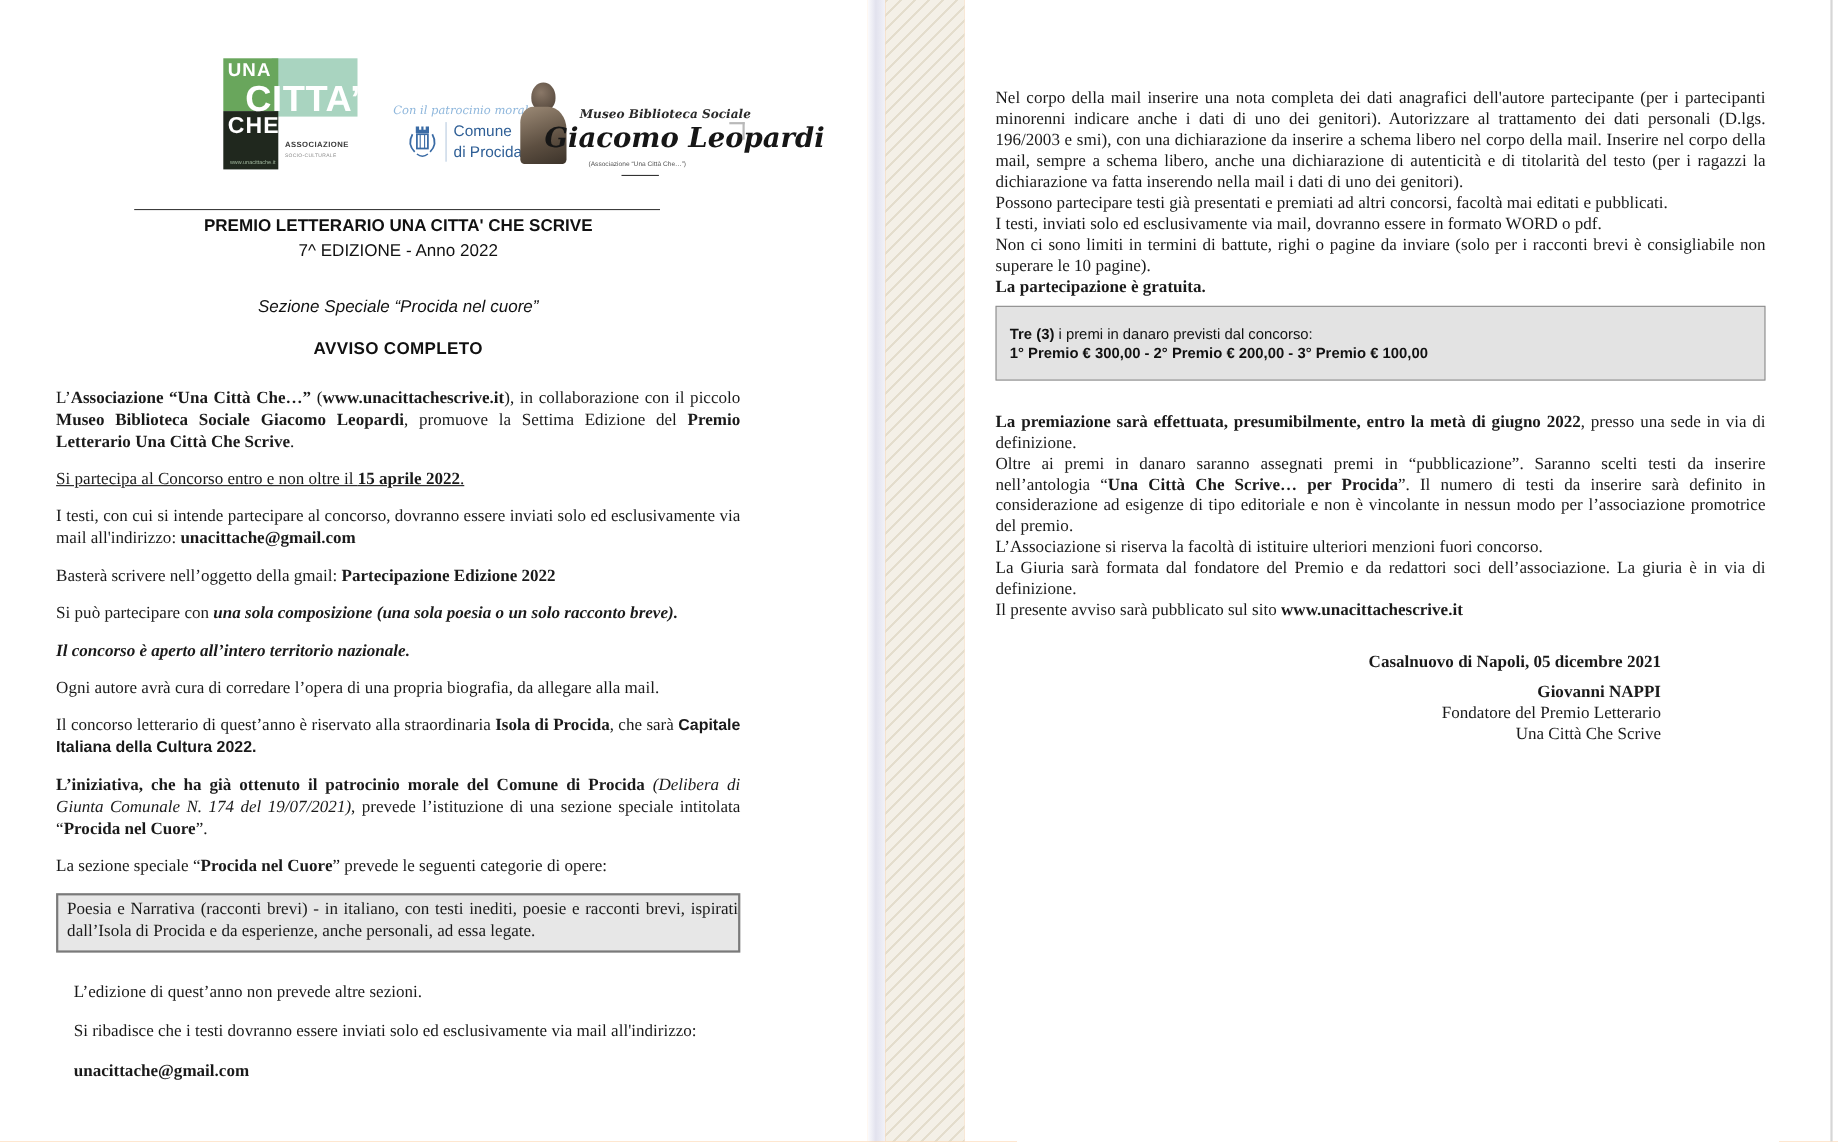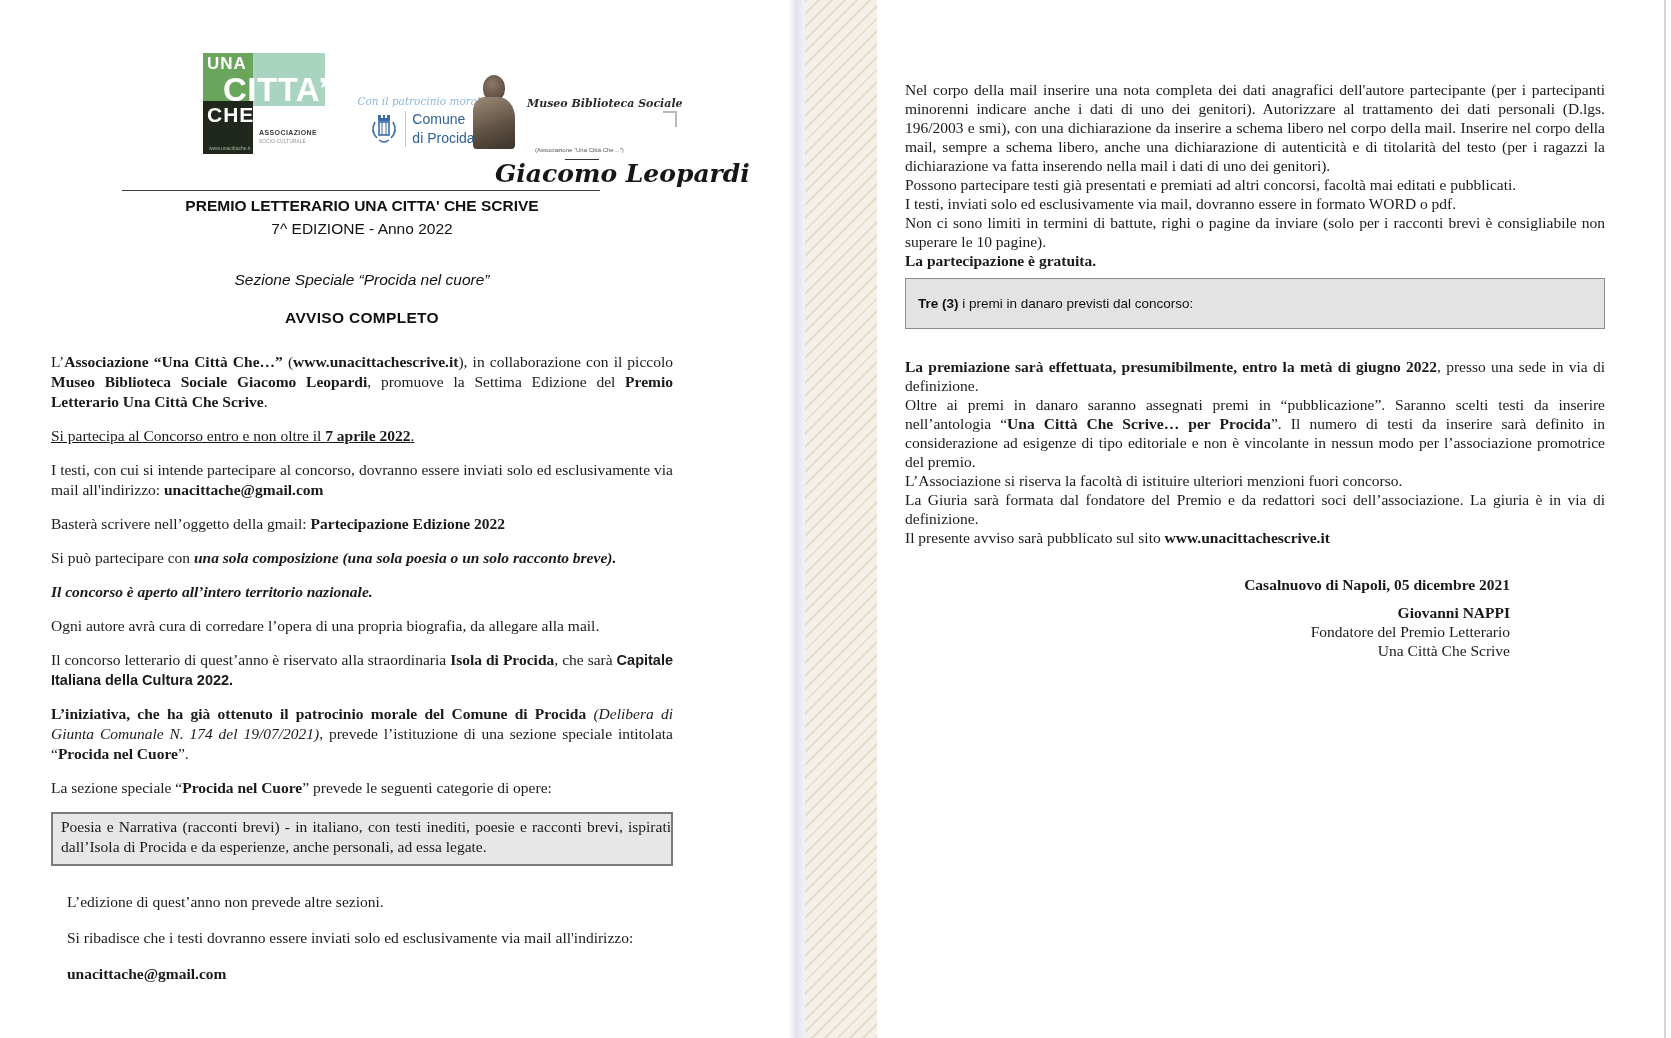--- a/index.html
+++ b/index.html
@@ -57,21 +57,21 @@
   .bust{position:absolute;left:18px;top:0;width:42px;height:74px;}
   .bust-head{position:absolute;left:10px;top:0;width:22px;height:26px;
              background:radial-gradient(circle at 40% 35%,#8a7868,#4a3e33);
              border-radius:50% 50% 45% 45%;}
   .bust-body{position:absolute;left:0;top:22px;width:42px;height:52px;
              background:linear-gradient(160deg,#9c8a76,#5d4f41 60%,#3c332a);
              border-radius:28% 40% 8% 8%;}
   .museo{position:absolute;left:72px;top:22px;font-family:"DejaVu Serif",serif;
          font-style:italic;font-weight:600;font-size:11px;color:#2a2a2a;white-space:nowrap;}
   .gl-name{position:absolute;left:40px;top:36px;font-family:"DejaVu Serif",serif;
-           font-style:italic;font-weight:600;font-size:25px;color:#161616;white-space:nowrap;margin-top:48px;}
+           font-style:italic;font-weight:600;font-size:25px;color:#161616;white-space:nowrap;}
   .gl-sub{position:absolute;left:80px;top:72px;font-family:"Liberation Sans",sans-serif;
           font-size:6px;color:#555;}
   .gl-line{position:absolute;left:110px;top:84px;width:34px;border-top:1.5px solid #333;}
   .corner-mark{position:absolute;left:208px;top:36px;width:12px;height:14px;
                border-top:2px solid #b9b9b9;border-right:2px solid #b9b9b9;}
 
   .title-rule{margin-left:71px;width:478px;border-top:1px solid #3c3c3c;margin-bottom:3px;}
   .doc-title,.doc-edition,.doc-section,.doc-avviso{
       font-family:"Liberation Sans",sans-serif;font-size:15.5px;text-align:center;
       line-height:23px;color:#111;}
@@ -145,21 +145,21 @@
         </div>
       </div>
 
       <div class="title-rule"></div>
       <div class="doc-title b">PREMIO LETTERARIO UNA CITTA' CHE SCRIVE</div>
       <div class="doc-edition">7^ EDIZIONE - Anno 2022</div>
       <div class="doc-section i">Sezione Speciale “Procida nel cuore”</div>
       <div class="doc-avviso b">AVVISO COMPLETO</div>
 
       <p class="pl" style="margin-top:23px;"><span>L’</span><span class="b">Associazione “Una Città Che…”</span><span> (</span><span class="b">www.unacittachescrive.it</span><span>), in collaborazione con il piccolo </span><span class="b">Museo Biblioteca Sociale Giacomo Leopardi</span><span>, promuove la Settima Edizione del </span><span class="b">Premio Letterario Una Città Che Scrive</span><span>.</span></p>
-      <p class="pl"><span class="u">Si partecipa al Concorso entro e non oltre il </span><span class="u b">7 aprile 2022</span><span class="u">.</span></p>
+      <p class="pl"><span class="u">Si partecipa al Concorso entro e non oltre il </span><span class="u b">15 aprile 2022</span><span class="u">.</span></p>
       <p class="pl"><span>I testi, con cui si intende partecipare al concorso, dovranno essere inviati solo ed esclusivamente via mail all'indirizzo: </span><span class="b">unacittache@gmail.com</span></p>
       <p class="pl"><span>Basterà scrivere nell’oggetto della gmail: </span><span class="b">Partecipazione Edizione 2022</span></p>
       <p class="pl"><span>Si può partecipare con </span><span class="b i">una sola composizione (una sola poesia o un solo racconto breve).</span></p>
       <p class="pl"><span class="b i">Il concorso è aperto all’intero territorio nazionale.</span></p>
       <p class="pl"><span>Ogni autore avrà cura di corredare l’opera di una propria biografia, da allegare alla mail.</span></p>
       <p class="pl"><span>Il concorso letterario di quest’anno è riservato alla straordinaria </span><span class="b">Isola di Procida</span><span>, che sarà </span><span class="b sans">Capitale Italiana della Cultura 2022.</span></p>
       <p class="pl"><span class="b">L’iniziativa, che ha già ottenuto il patrocinio morale del Comune di Procida </span><span class="i">(Delibera di Giunta Comunale N. 174 del 19/07/2021)</span><span>, prevede l’istituzione di una sezione speciale intitolata “</span><span class="b">Procida nel Cuore</span><span>”.</span></p>
       <p class="pl"><span>La sezione speciale “</span><span class="b">Procida nel Cuore</span><span>” prevede le seguenti categorie di opere:</span></p>
       <div class="cat-box"><span>Poesia e Narrativa (racconti brevi) - in italiano, con testi inediti, poesie e racconti brevi, ispirati dall’Isola di Procida e da esperienze, anche personali, ad essa legate.</span></div>
       <p class="pl tight"><span>L’edizione di quest’anno non prevede altre sezioni.</span></p>
@@ -174,20 +174,21 @@
   <div class="page page-right">
     <div class="col-right">
       <p class="pr"><span>Nel corpo della mail inserire una nota completa dei dati anagrafici dell'autore partecipante (per i partecipanti minorenni indicare anche i dati di uno dei genitori). Autorizzare al trattamento dei dati personali (D.lgs. 196/2003 e smi), con una dichiarazione da inserire a schema libero nel corpo della mail. Inserire nel corpo della mail, sempre a schema libero, anche una dichiarazione di autenticità e di titolarità del testo (per i ragazzi la dichiarazione va fatta inserendo nella mail i dati di uno dei genitori).</span></p>
       <p class="pr"><span>Possono partecipare testi già presentati e premiati ad altri concorsi, facoltà mai editati e pubblicati.</span></p>
       <p class="pr"><span>I testi, inviati solo ed esclusivamente via mail, dovranno essere in formato WORD o pdf.</span></p>
       <p class="pr"><span>Non ci sono limiti in termini di battute, righi o pagine da inviare (solo per i racconti brevi è consigliabile non superare le 10 pagine).</span></p>
       <p class="pr"><span class="b">La partecipazione è gratuita.</span></p>
 
       <div class="prize-box">
         <p class="prize-line"><span class="b">Tre (3)</span><span> i premi in danaro previsti dal concorso:</span></p>
+        <p class="prize-line"><span class="b">1° Premio € 300,00 - 2° Premio € 200,00 - 3° Premio € 100,00</span></p>
       </div>
 
       <p class="pr"><span class="b">La premiazione sarà effettuata, presumibilmente, entro la metà di giugno 2022</span><span>, presso una sede in via di definizione.</span></p>
       <p class="pr"><span>Oltre ai premi in danaro saranno assegnati premi in “pubblicazione”. Saranno scelti testi da inserire nell’antologia “</span><span class="b">Una Città Che Scrive… per Procida</span><span>”. Il numero di testi da inserire sarà definito in considerazione ad esigenze di tipo editoriale e non è vincolante in nessun modo per l’associazione promotrice del premio.</span></p>
       <p class="pr"><span>L’Associazione si riserva la facoltà di istituire ulteriori menzioni fuori concorso.</span></p>
       <p class="pr"><span>La Giuria sarà formata dal fondatore del Premio e da redattori soci dell’associazione. La giuria è in via di definizione.</span></p>
       <p class="pr"><span>Il presente avviso sarà pubblicato sul sito </span><span class="b">www.unacittachescrive.it</span></p>
 
       <p class="dateline">Casalnuovo di Napoli, 05 dicembre 2021</p>
       <div class="sig">

